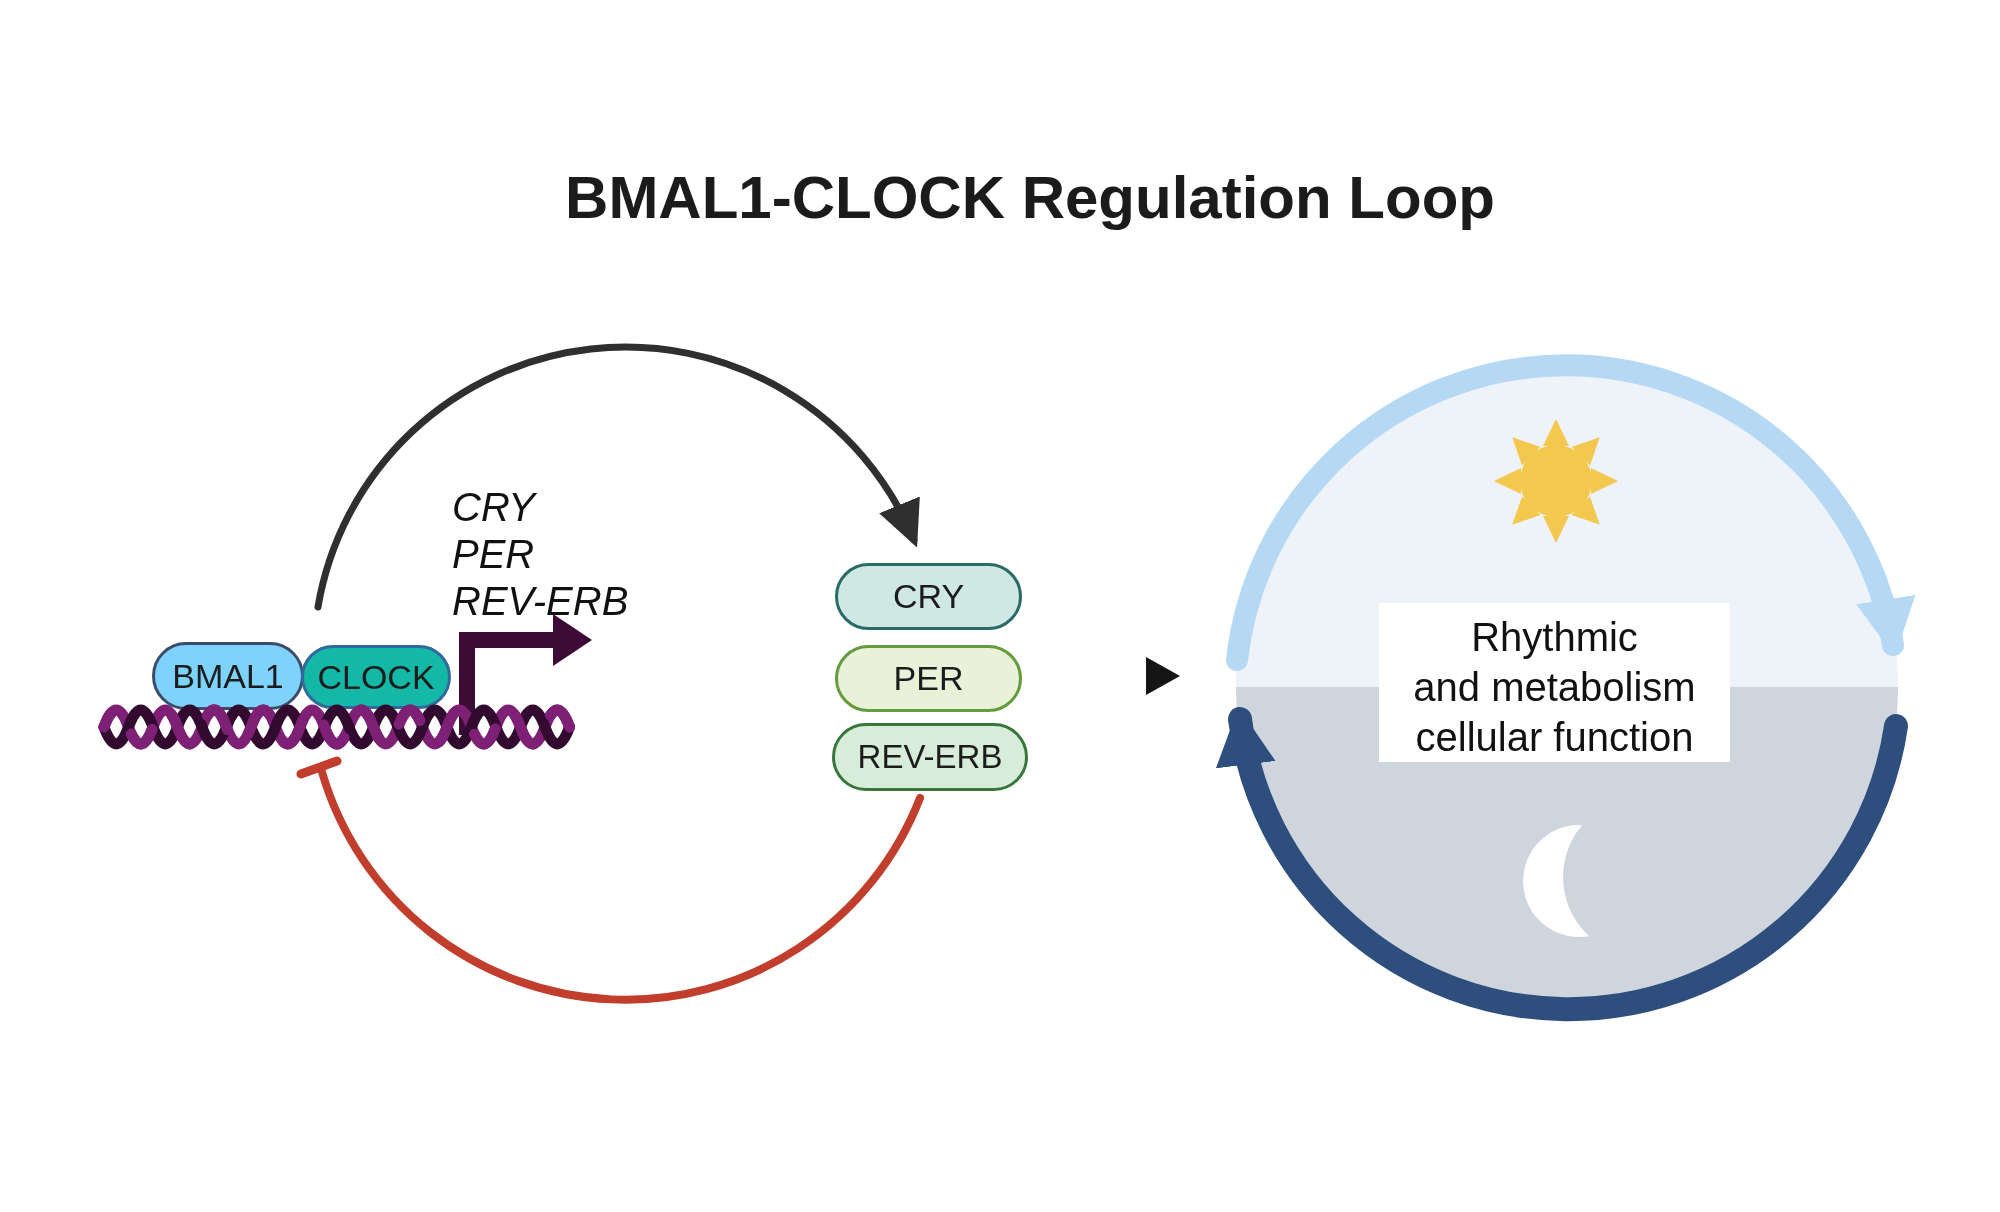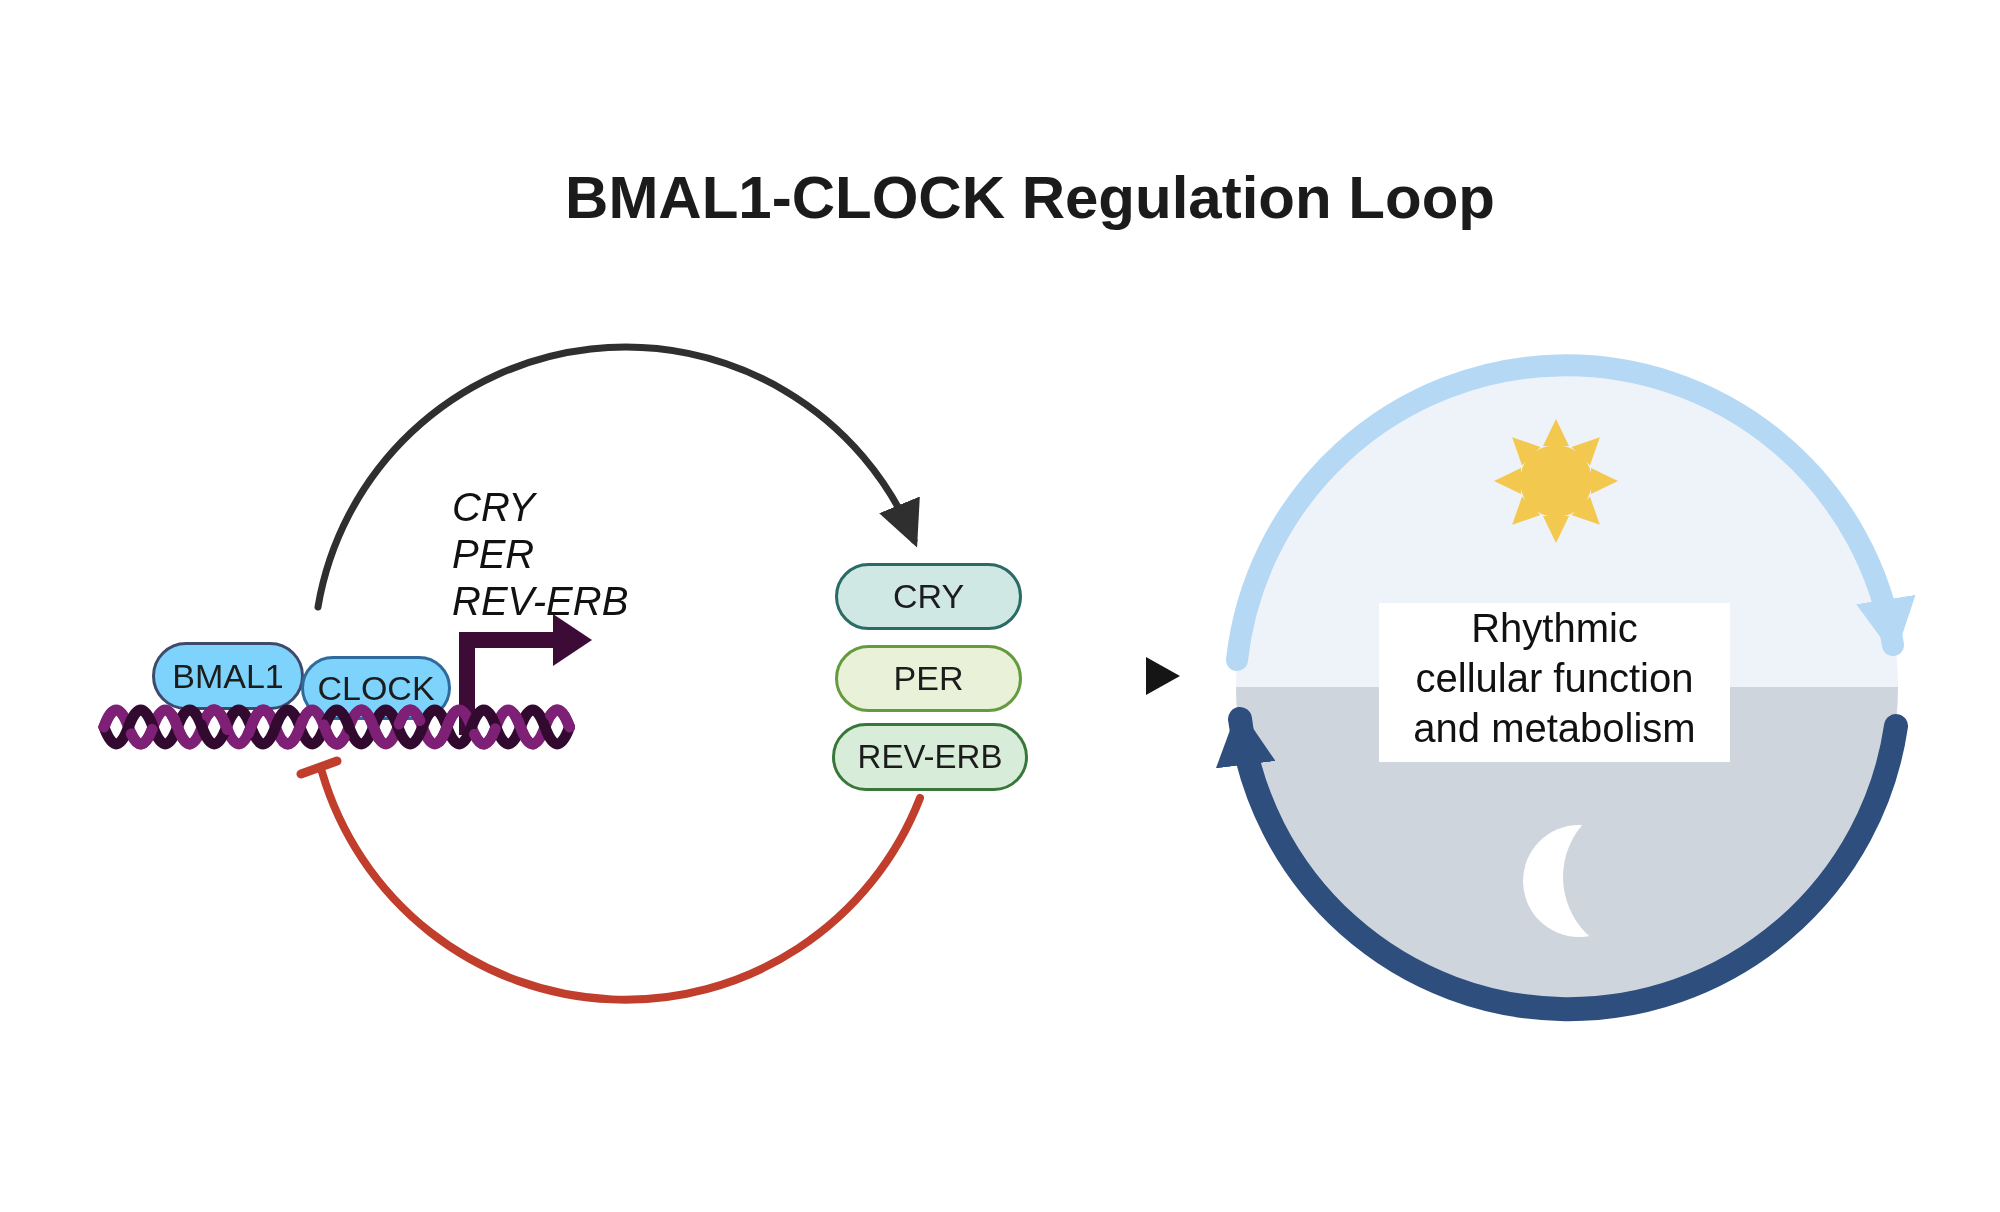--- a/index.html
+++ b/index.html
@@ -16,27 +16,27 @@
   .genes{
     position:absolute;left:452px;top:484px;z-index:3;
     font-style:italic;font-size:40px;line-height:47px;color:#111;
   }
   .pill{
     position:absolute;z-index:1;display:flex;align-items:center;justify-content:center;
     border-radius:999px;font-size:34px;color:#1c1c1c;box-sizing:border-box;border:3px solid;
     white-space:nowrap;
   }
   .pill.bmal1 {left:152px;top:642px;width:152px;height:68px;background:#7dd3fc;border-color:#3e4a6b;}
-  .pill.clock {left:301px;top:645px;width:150px;height:64px;background:#7dd3fc;border-color:#2e6b9c;margin-top:11px;}
+  .pill.clock {left:301px;top:645px;width:150px;height:64px;background:#14b8a6;border-color:#2e6b9c;}
   .pill.cry   {left:835px;top:563px;width:187px;height:67px;background:#d0e8e4;border-color:#2a6b66;}
   .pill.per   {left:835px;top:645px;width:187px;height:67px;background:#e9f2d9;border-color:#649b3d;}
   .pill.reverb{left:832px;top:723px;width:196px;height:68px;background:#d7edd9;border-color:#37783a;font-size:33px;}
   .center-box{
     position:absolute;left:1379px;top:603px;width:351px;height:159px;z-index:3;
-    background:#ffffff;display:flex;flex-direction:column;align-items:center;justify-content:flex-start;
+    background:#ffffff;display:flex;flex-direction:column;align-items:center;justify-content:flex-end;
     font-size:40px;line-height:50px;color:#111;text-align:center;
   }
 </style>
 </head>
 <body>
 
 <div class="canvas">
 
   <div class="pill bmal1">
     <span>BMAL1</span>
@@ -125,17 +125,17 @@
   <div class="title">BMAL1-CLOCK Regulation Loop</div>
 
   <div class="genes">
     <div>CRY</div>
     <div>PER</div>
     <div>REV-ERB</div>
   </div>
 
   <div class="center-box">
     <div>Rhythmic</div>
+    <div>and metabolism</div>
     <div>cellular function</div>
-    <div>and metabolism</div>
   </div>
 
 </div>
 
 </body></html>

